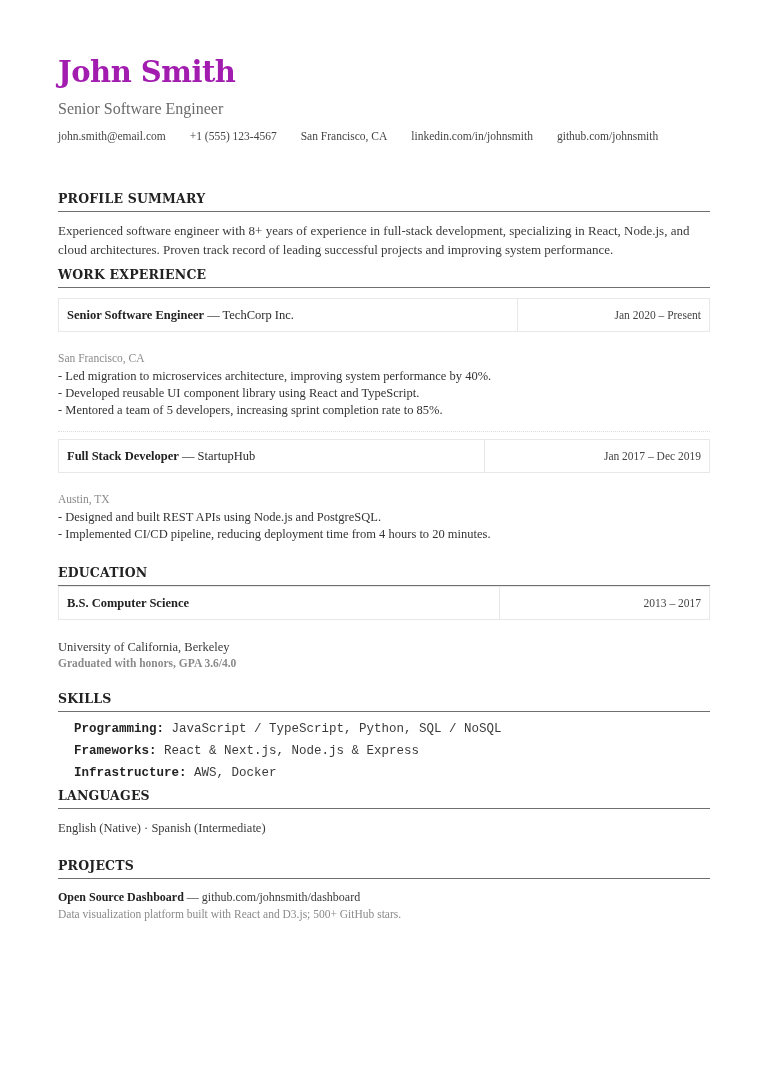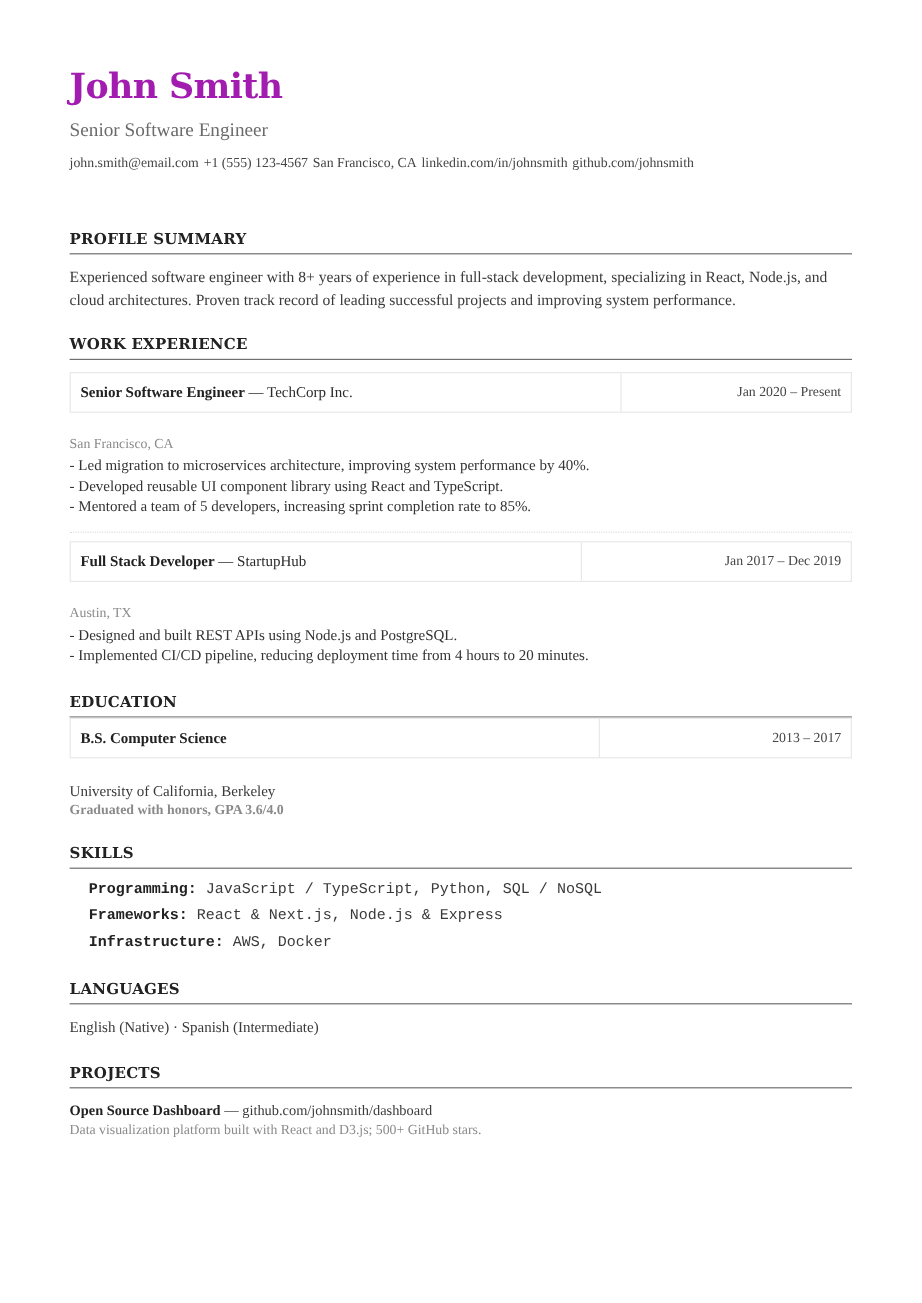--- a/index.html
+++ b/index.html
@@ -13,21 +13,21 @@
     font-family: "DejaVu Serif", serif;
     font-size: 29px; font-weight: bold; color: #a21caf;
     letter-spacing: -0.5px; line-height: 36px; margin: 0;
   }
   .title {
     font-size: 14.5px; color: #6b6b6b; margin-top: 9px; line-height: 20px;
     font-family: "Liberation Serif", serif; font-size: 16px;
   }
   .contact {
     margin-top: 9px; font-family: "Liberation Serif", serif;
-    font-size: 11.5px; color: #444; display: flex; gap: 4px; line-height: 16px;
+    font-size: 11.5px; color: #444; display: flex; gap: 24px; line-height: 16px;
   }
   .contact span { white-space: nowrap; }
   .section { margin-top: 0; }
   .section-head {
     font-family: "DejaVu Serif", serif; font-weight: bold;
     font-size: 12.5px; color: #222; letter-spacing: 0.2px;
     padding-bottom: 4px; border-bottom: 1.5px solid #6f6f6f; line-height: 16px;
   }
   .body-text {
     font-family: "Liberation Serif", serif; font-size: 13px; color: #3a3a3a;
@@ -58,21 +58,21 @@
     <span>San Francisco, CA</span>
     <span>linkedin.com/in/johnsmith</span>
     <span>github.com/johnsmith</span>
   </div>
 
   <div class="section" style="margin-top:47px;">
     <div class="section-head">PROFILE SUMMARY</div>
     <div class="body-text" style="margin-top:9px;">Experienced software engineer with 8+ years of experience in full-stack development, specializing in React, Node.js, and cloud architectures. Proven track record of leading successful projects and improving system performance.</div>
   </div>
 
-  <div class="section" style="margin-top:20px;">
+  <div class="section" style="margin-top:8px;">
     <div class="section-head">WORK EXPERIENCE</div>
 
     <div style="margin-top:10px;">
       <div class="row-box">
         <div class="left" style="flex:0 0 450px;">
           <span class="bold">Senior Software Engineer</span>
           <span style="white-space:pre;"> — TechCorp Inc.</span>
         </div>
         <div class="right" style="flex:1;">Jan 2020 – Present</div>
       </div>
@@ -122,21 +122,21 @@
       </div>
       <div class="skill-line">
         <span class="bold">Frameworks:</span><span style="white-space:pre;"> React &amp; Next.js, Node.js &amp; Express</span>
       </div>
       <div class="skill-line">
         <span class="bold">Infrastructure:</span><span style="white-space:pre;"> AWS, Docker</span>
       </div>
     </div>
   </div>
 
-  <div class="section" style="margin-top:20px;">
+  <div class="section" style="margin-top:4px;">
     <div class="section-head">LANGUAGES</div>
     <div class="body-text" style="margin-top:10px; font-size:12.5px;">English (Native) · Spanish (Intermediate)</div>
   </div>
 
 
   <div class="section" style="margin-top:20px;">
     <div class="section-head">PROJECTS</div>
     <div class="body-text" style="margin-top:10px; font-size:12px; line-height:17px;">
       <span class="bold">Open Source Dashboard</span><span style="white-space:pre;"> — github.com/johnsmith/dashboard</span>
     </div>

